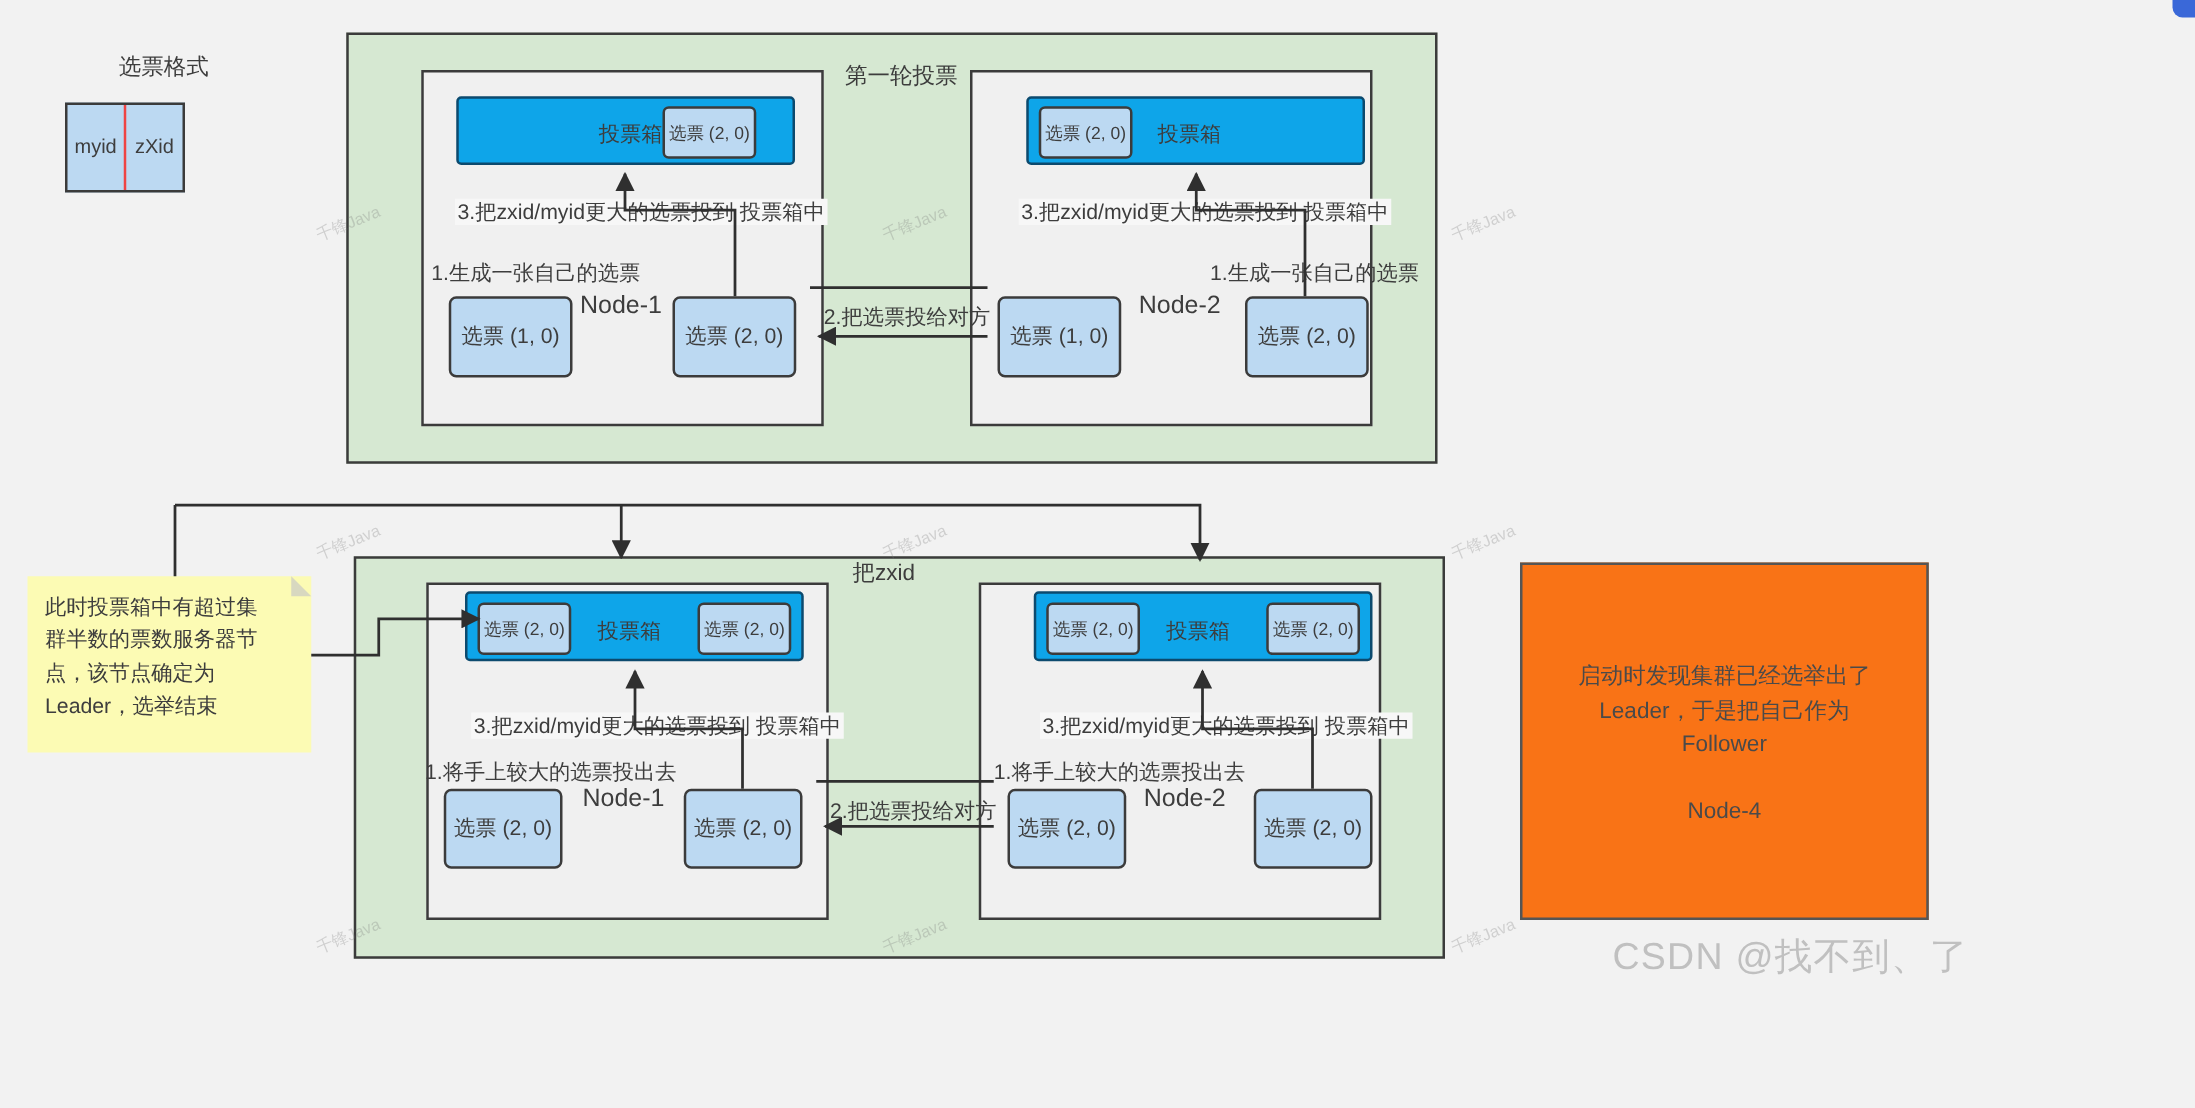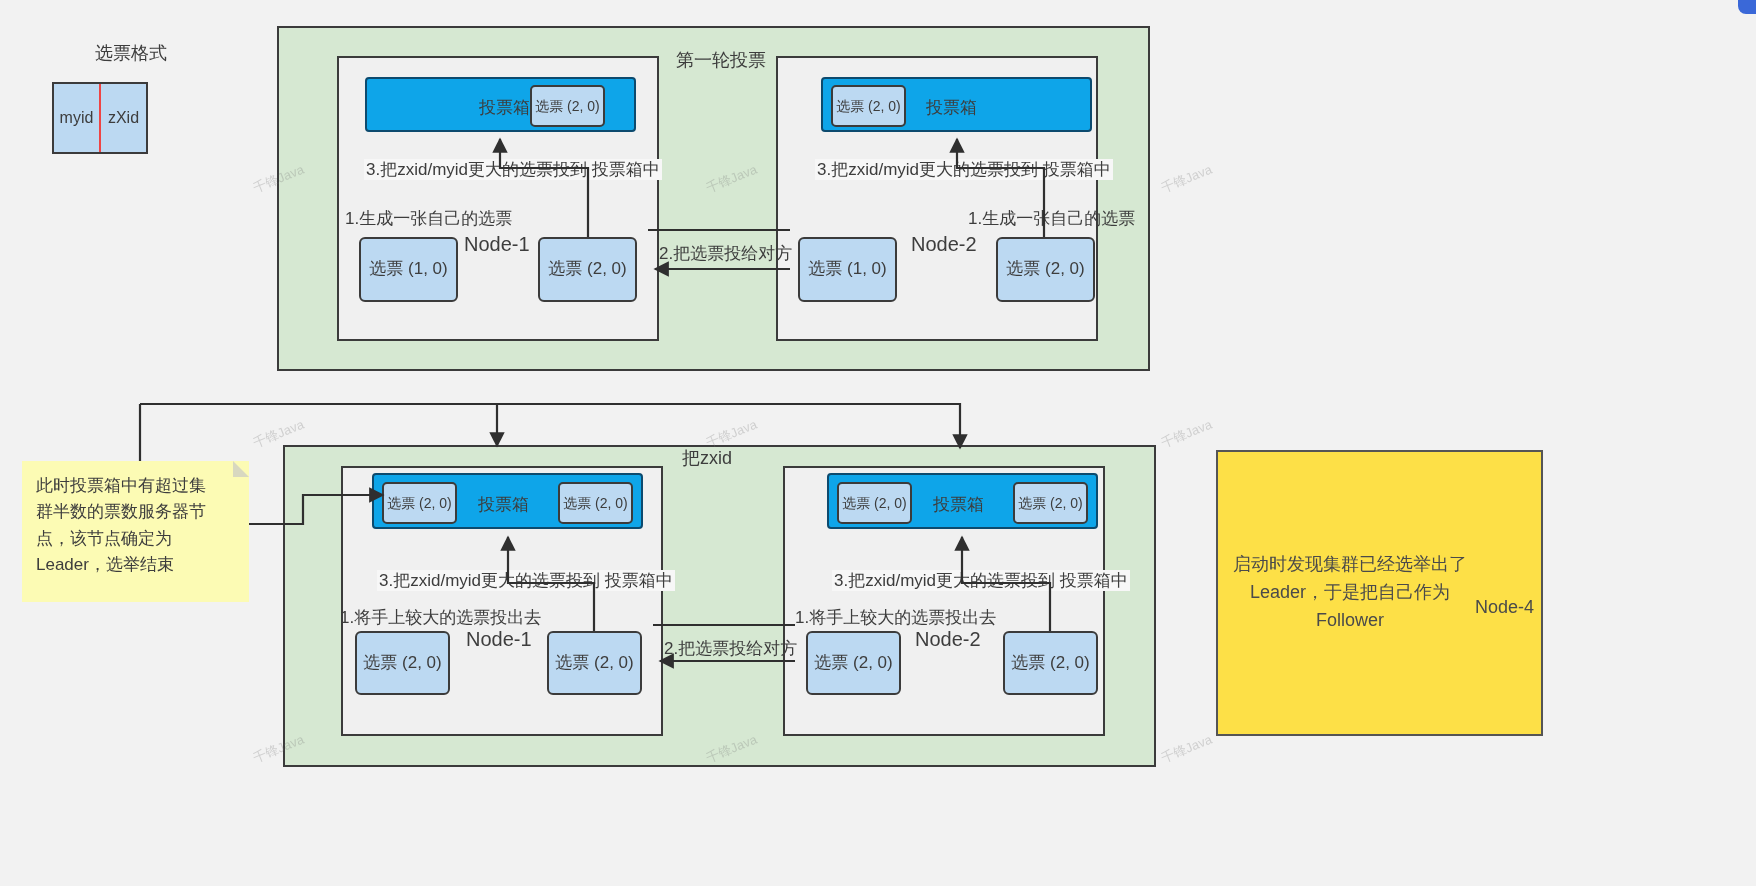--- a/index.html
+++ b/index.html
@@ -136,25 +136,25 @@
   .note-fold {
     position: absolute;
     width: 0; height: 0;
     border-left: 16px solid #d8d8c0;
     border-top: 16px solid transparent;
   }
 
   
   .node3 {
     position: absolute;
-    background: #fde047;
+    background: #f97316;
     border: 2px solid #555;
     box-sizing: border-box;
     display: flex;
-    flex-direction: row;
+    flex-direction: column;
     align-items: center;
     justify-content: center;
   }
   .node3-text {
     font-size: 18px;
     color: #4a4a4a;
     text-align: center;
     line-height: 1.55;
     white-space: pre-line;
   }
@@ -326,14 +326,15 @@
   <div class="wm" style="left:252px; top:170px;">千锋Java</div>
   <div class="wm" style="left:705px; top:170px;">千锋Java</div>
   <div class="wm" style="left:1160px; top:170px;">千锋Java</div>
   <div class="wm" style="left:252px; top:425px;">千锋Java</div>
   <div class="wm" style="left:705px; top:425px;">千锋Java</div>
   <div class="wm" style="left:1160px; top:425px;">千锋Java</div>
   <div class="wm" style="left:252px; top:740px;">千锋Java</div>
   <div class="wm" style="left:705px; top:740px;">千锋Java</div>
   <div class="wm" style="left:1160px; top:740px;">千锋Java</div>
 
+  <div class="csdn" style="left:1290px; top:745px;">CSDN @找不到、了</div>
 
 </div>
 
 </body></html>

